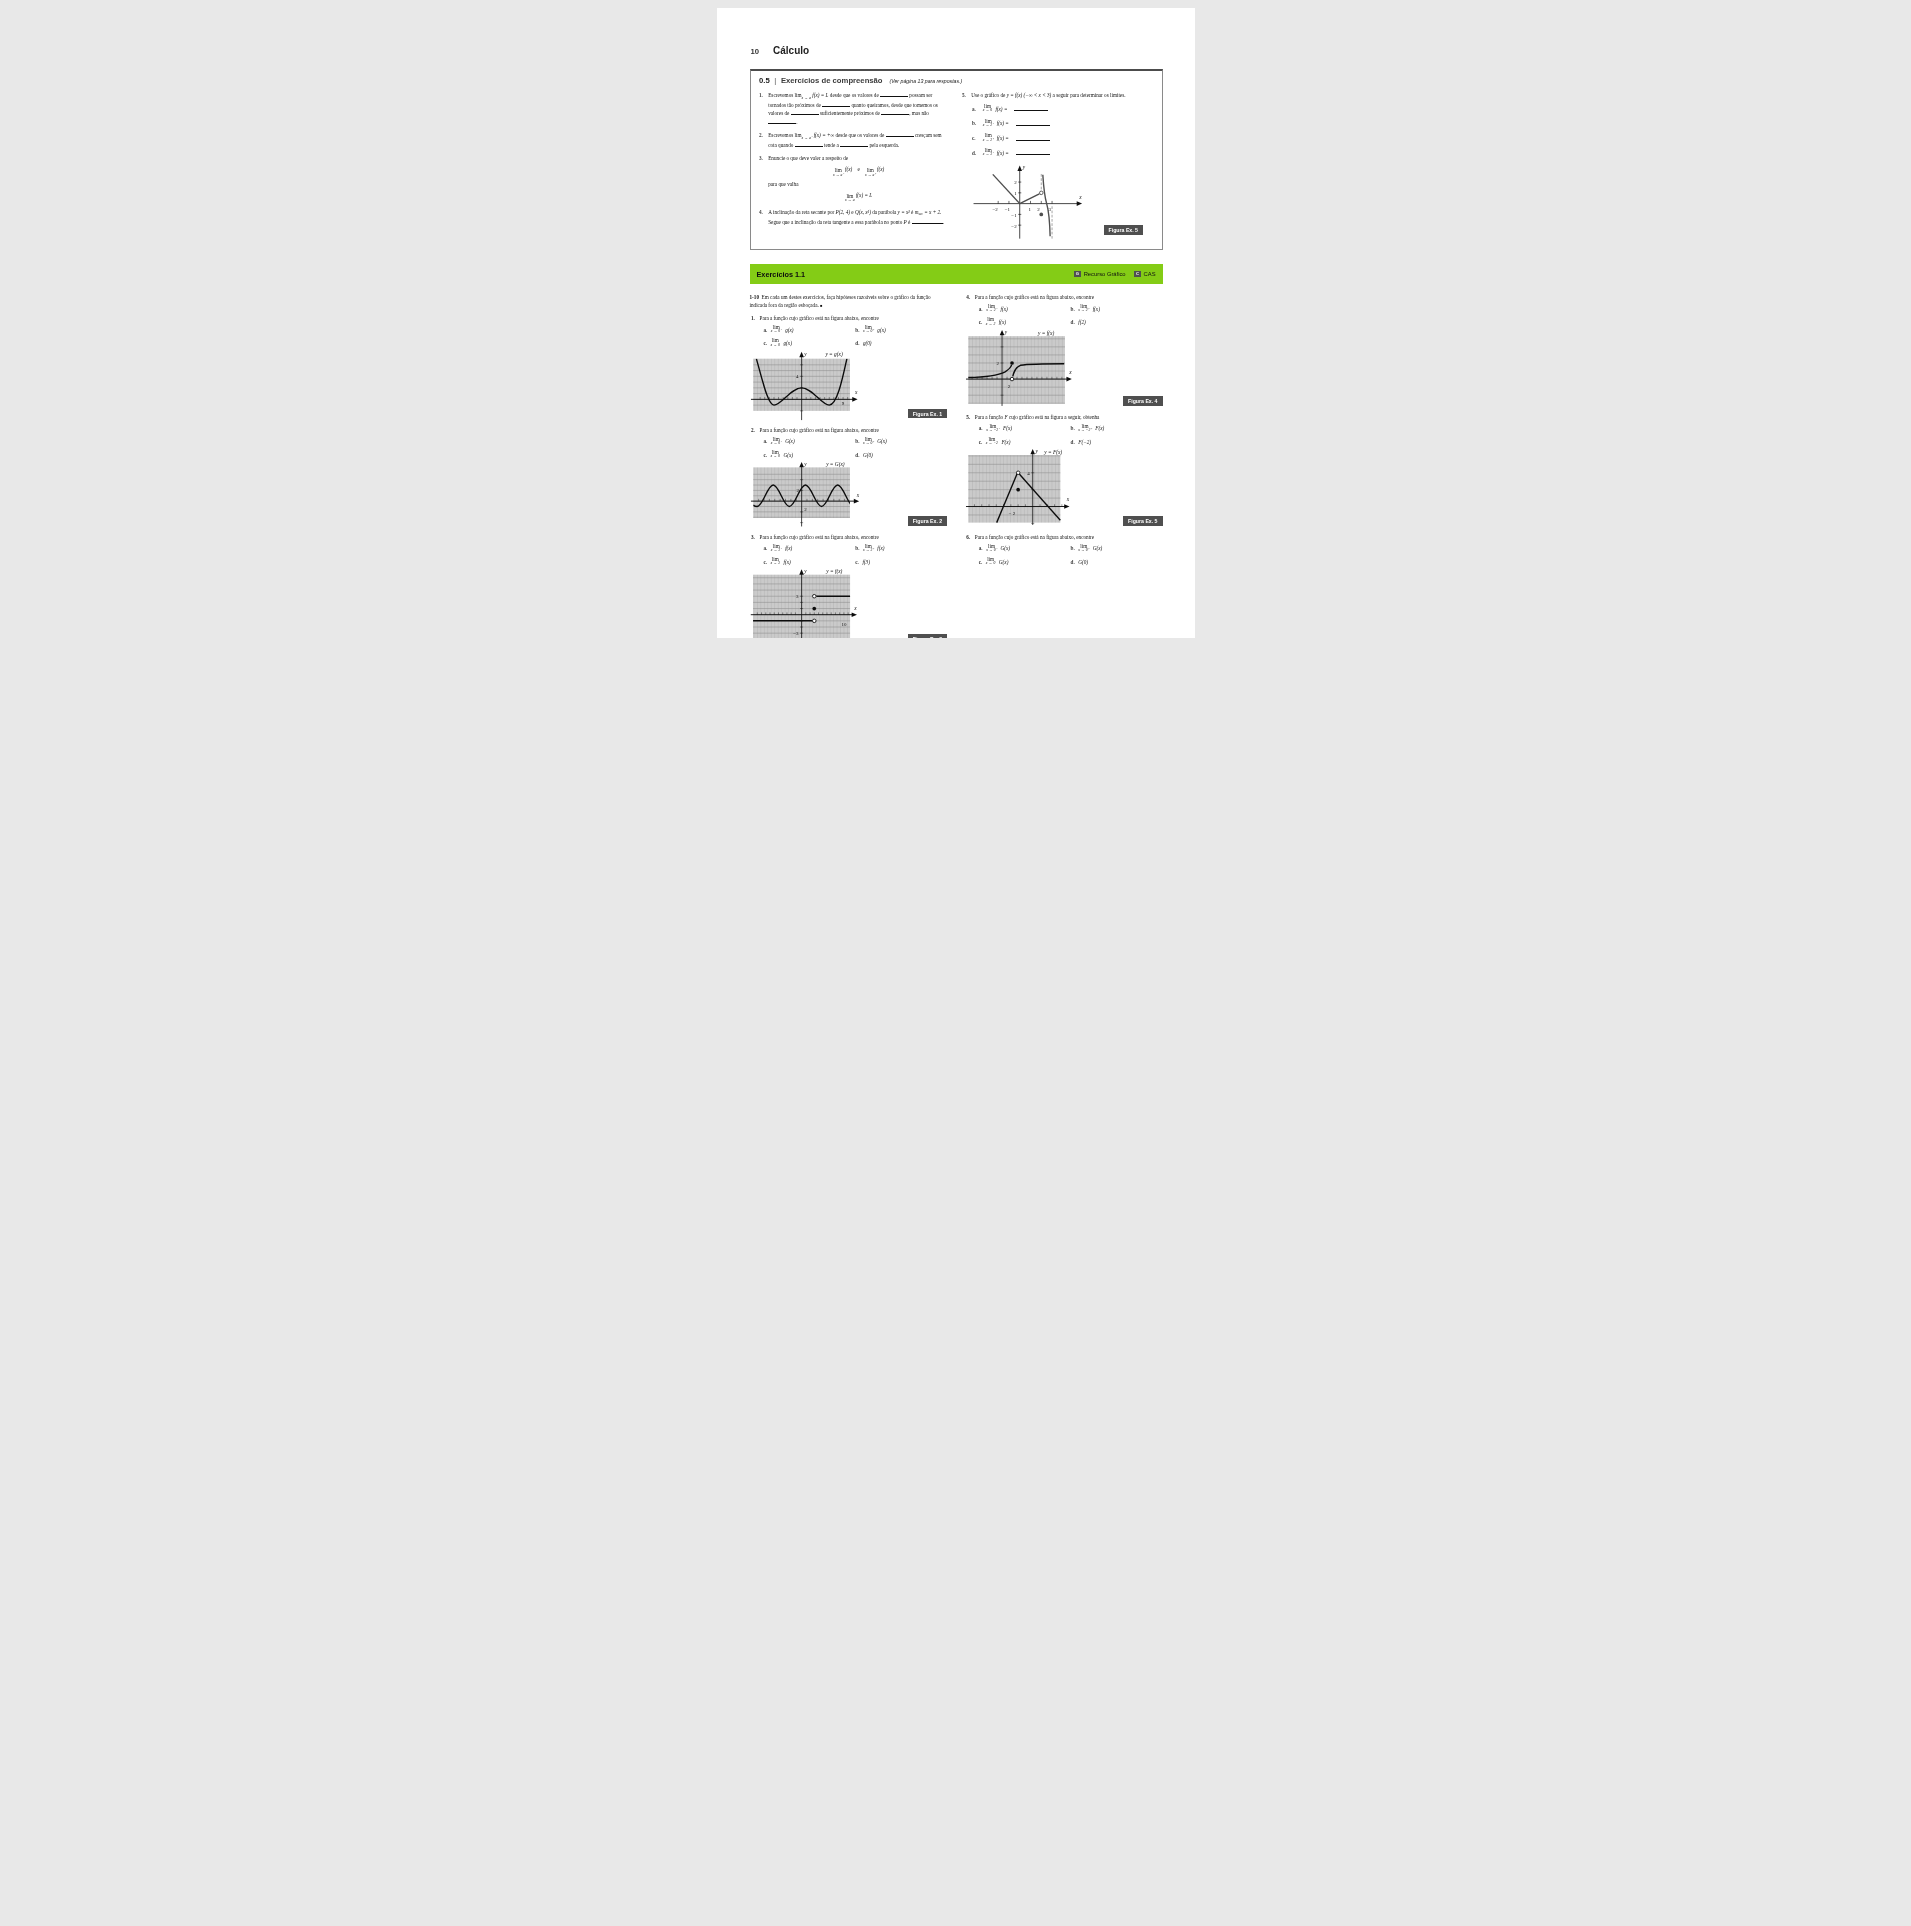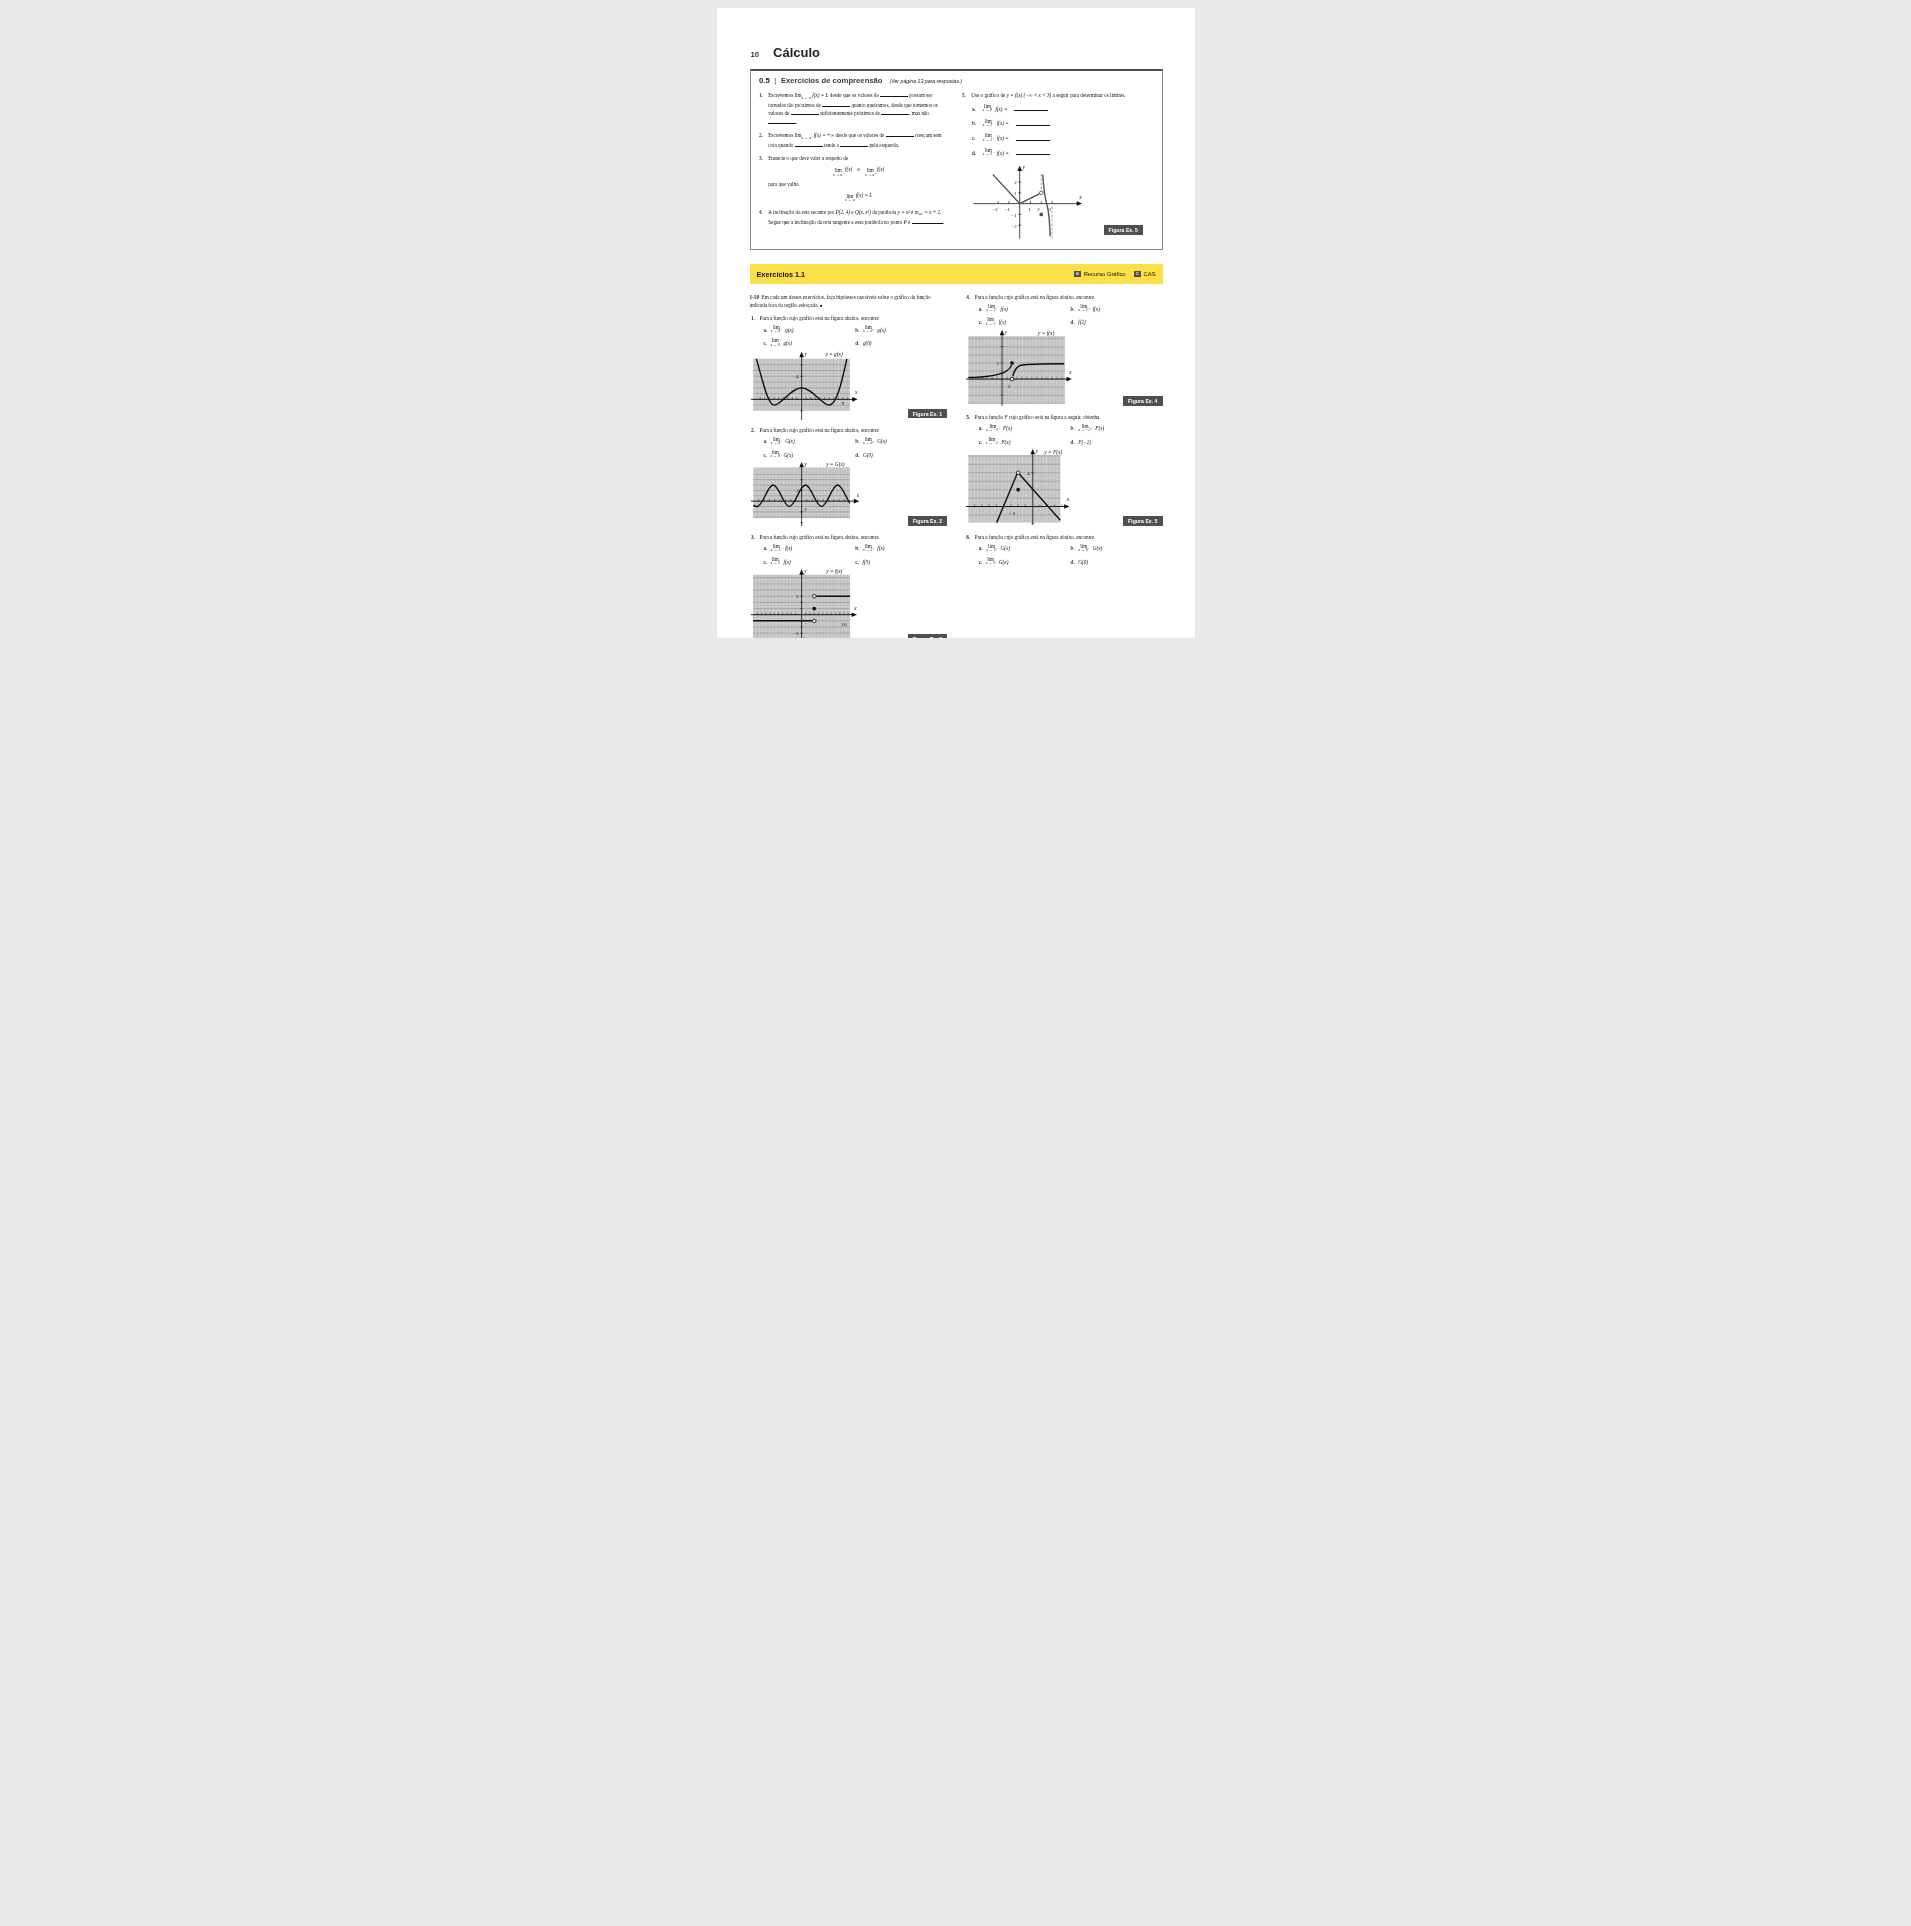--- a/index.html
+++ b/index.html
@@ -2,21 +2,21 @@
 <html style="font-size:6.2px"><head>
 <meta charset="utf-8">
 <style>
   html,body{margin:0;padding:0;background:#e8e8e8;}
   .page{position:relative;width:478px;height:630px;background:#ffffff;margin:8px auto;
         font-family:"Liberation Serif",serif;color:#111;overflow:hidden;}
   
   .runhead{position:absolute;top:37px;left:34px;display:flex;gap:14px;align-items:baseline;
            font-family:"Liberation Sans",sans-serif;font-weight:bold;}
   .runhead .pgnum{font-size:7.7px;color:#333;}
-  .runhead .book{font-size:13px;color:#222;}
+  .runhead .book{font-size:10px;color:#222;}
   
   .cbox{position:absolute;left:33px;top:61px;width:413px;height:181px;border:0.6px solid #8a8a8a;
         border-top:2.7px solid #4c4c4c;background:#fff;box-sizing:border-box;padding:5.4px 8.5px 3.9px 8.5px;}
   .cbox-title{display:flex;align-items:baseline;gap:4.6px;font-family:"Liberation Sans",sans-serif;}
   .cbox-title .sec{font-size:7.7px;font-weight:bold;color:#1a1a1a;}
   .cbox-title .bar{color:#555;font-size:7.7px;font-weight:normal;}
   .cbox-title .ttl{font-size:7.7px;font-weight:bold;color:#3c3c3c;}
   .cbox-title .note{font-size:5.2px;font-style:italic;color:#222;margin-left:2.3px;}
   .cbox-cols{display:flex;gap:13px;margin-top:5.4px;}
   .ccol-l{width:190px;}  .ccol-r{width:181px;position:relative;}
@@ -27,21 +27,21 @@
   .bl{display:inline-block;border-bottom:0.5px solid #111;height:4.2px;vertical-align:baseline;}.w70{width:28px;}.w80{width:31px;}
   .centerline{text-align:center;margin:3.1px 0 2.3px 0;}
   .limblk{display:inline-block;text-align:center;line-height:1.05;vertical-align:-4.2px;}
   .limblk .lw{display:block;font-size:5.2px;}
   .limblk .ls{display:block;font-size:3.7px;font-style:italic;letter-spacing:0.1px;}
   .q5row{display:flex;align-items:center;gap:3.1px;margin:3.9px 0 5.4px 10px;font-size:5.2px;}
   .q5row .ltr{font-weight:bold;color:#3f3f3f;width:7.7px;}
   .blank5{display:inline-block;width:34px;border-bottom:0.8px solid #111;height:4.6px;margin-left:3.9px;}
   .subsc{font-size:3.5px;vertical-align:-1.2px;}
   
-  .exbar{position:absolute;left:33px;top:256px;width:413px;height:20px;background:#fde047;
+  .exbar{position:absolute;left:33px;top:256px;width:413px;height:20px;background:#84cc16;
          display:flex;align-items:center;justify-content:space-between;padding:0 7px;box-sizing:border-box;}
   .exbar .t{font-family:"Liberation Sans",sans-serif;font-weight:bold;font-size:7.3px;color:#0e0e0e;}
   .exbar .tags{display:flex;align-items:center;gap:8.5px;}
   .tagpair{display:flex;align-items:center;gap:2.7px;font-family:"Liberation Sans",sans-serif;font-size:5.8px;color:#111;}
   .badge{background:#4f4f4f;color:#fff;font-family:"Liberation Sans",sans-serif;font-weight:bold;
          font-size:4.2px;padding:0.8px 1.9px;line-height:1;}
   
   .maincols{position:absolute;left:33px;top:286px;width:413px;display:flex;gap:17.7px;}
   .mcol{width:198px;}
   .intro{font-size:5.2px;line-height:1.5;margin-bottom:5.4px;}

